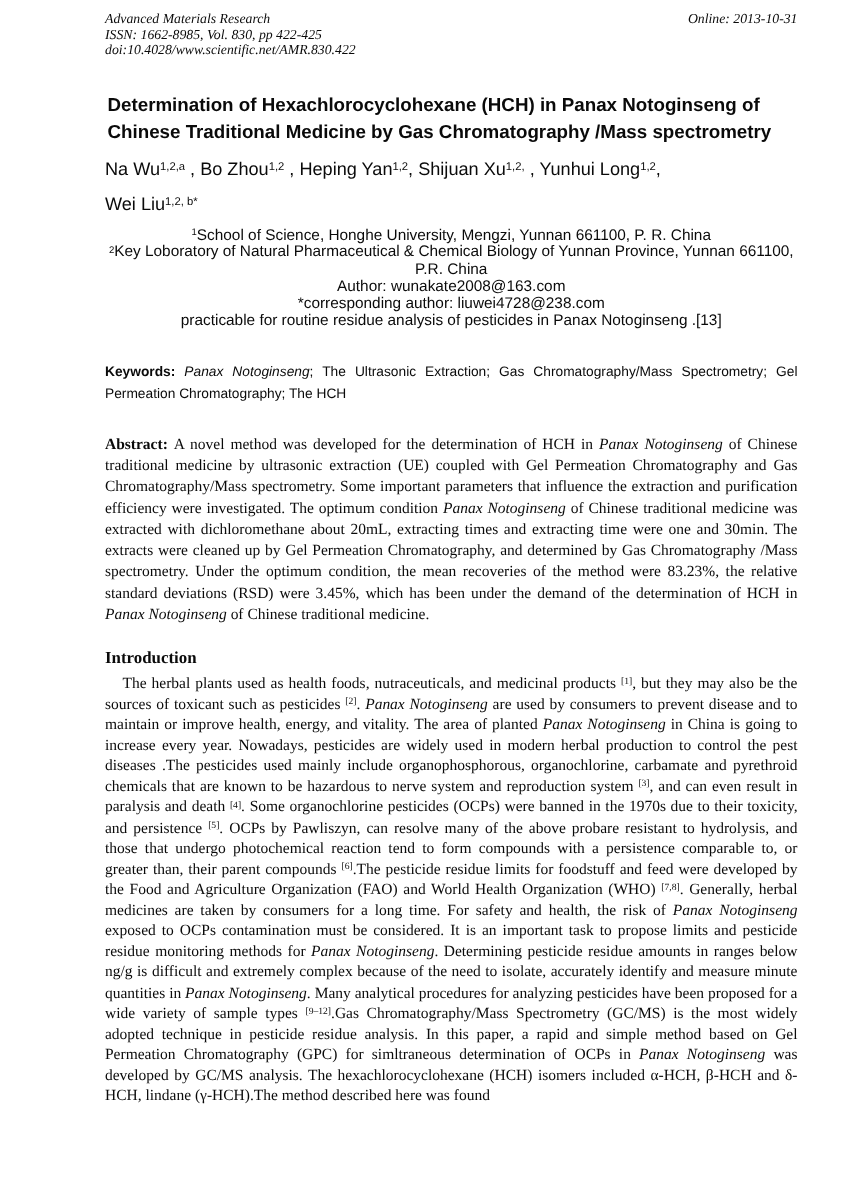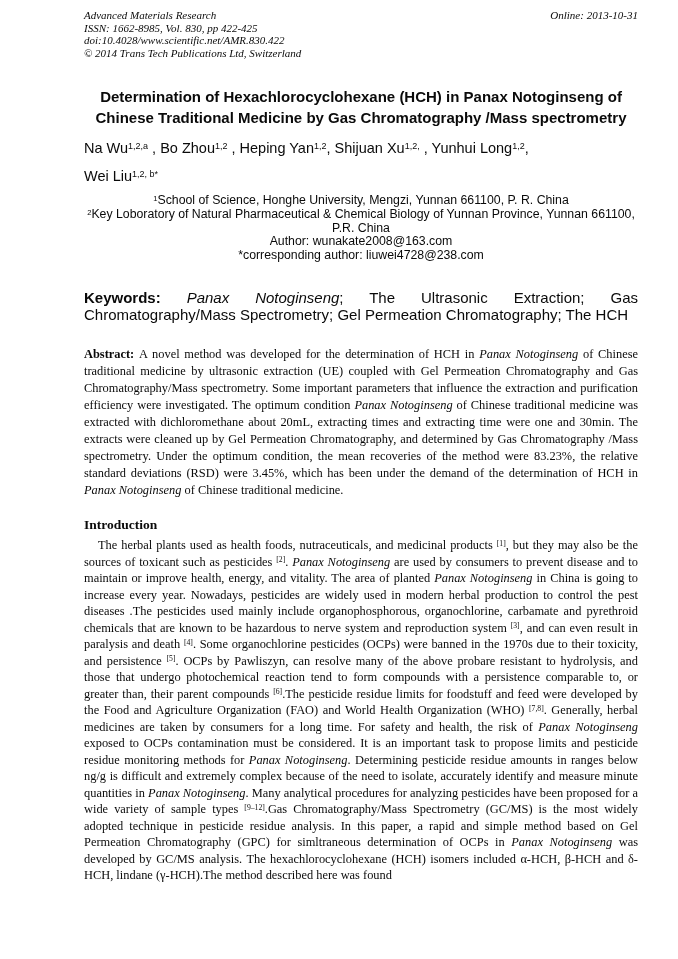--- a/index.html
+++ b/index.html
@@ -25,21 +25,21 @@
     line-height: 12.6px;
     font-family: "Liberation Serif", serif;
   }
   .doc-header .hline { white-space: nowrap; }
   
   .title {
     font-family: "Liberation Sans", sans-serif;
     font-weight: bold;
     font-size: 15px;
     line-height: 21px;
-    text-align: center;
+    text-align: left;
     margin: 27px 2px 6px 2px;
   }
   
   .authors {
     font-family: "Liberation Sans", sans-serif;
     font-size: 14.5px;
     line-height: 28px;
   }
   
   .affil {
@@ -54,21 +54,21 @@
     line-height: 0;
     position: relative;
     vertical-align: baseline;
     top: -0.45em;
   }
   em { font-style: italic; }
   strong { font-weight: bold; }
   
   .keywords {
     font-family: "Liberation Sans", sans-serif;
-    font-size: 15px;
+    font-size: 11px;
     line-height: 17px;
     text-align: justify;
     margin: 27px 0 0 0;
   }
   
   .abstract {
     font-family: "Liberation Serif", serif;
     font-size: 12.4px;
     line-height: 17px;
     text-align: justify;
@@ -93,35 +93,35 @@
 </head>
 <body>
 
 <div class="page">
 
   <header class="doc-header">
     <div class="header-left">
       <div class="hline">Advanced Materials Research</div>
       <div class="hline">ISSN: 1662-8985, Vol. 830, pp 422-425</div>
       <div class="hline">doi:10.4028/www.scientific.net/AMR.830.422</div>
-      <div class="hline">© 2014 Trans Tech Publications Ltd, Switzerland</div>
     </div>
     <div class="hline">Online: 2013-10-31</div>
   </header>
 
   <h1 class="title">Determination of Hexachlorocyclohexane (HCH) in Panax Notoginseng of Chinese Traditional Medicine by Gas Chromatography /Mass spectrometry</h1>
 
   <div class="authors"><span>Na Wu</span><sup>1,2,a</sup><span> , Bo Zhou</span><sup>1,2</sup><span> , Heping Yan</span><sup>1,2</sup><span>, Shijuan Xu</span><sup>1,2,</sup><span> , Yunhui Long</span><sup>1,2</sup><span>,</span></div>
   <div class="authors"><span>Wei Liu</span><sup>1,2, b*</sup></div>
 
   <div class="affil-block">
     <div class="affil"><sup>1</sup><span>School of Science, Honghe University, Mengzi, Yunnan 661100, P. R. China</span></div>
     <div class="affil"><sup>2</sup><span>Key Loboratory of Natural Pharmaceutical &amp; Chemical Biology of Yunnan Province, Yunnan 661100, P.R. China</span></div>
     <div class="affil"><span>Author: wunakate2008@163.com</span></div>
     <div class="affil"><span>*corresponding author: liuwei4728@238.com</span></div>
+    <div class="affil"><span>practicable for routine residue analysis of pesticides in Panax Notoginseng .[13]</span></div>
   </div>
 
   <p class="keywords"><strong>Keywords: </strong><em>Panax Notoginseng</em><span>; The Ultrasonic Extraction; Gas Chromatography/Mass Spectrometry; Gel Permeation Chromatography; The HCH</span></p>
 
   <p class="abstract"><strong>Abstract: </strong><span>A novel method was developed for the determination of HCH in </span><em>Panax Notoginseng</em><span> of Chinese traditional medicine by ultrasonic extraction (UE) coupled with Gel Permeation Chromatography and Gas Chromatography/Mass spectrometry. Some important parameters that influence the extraction and purification efficiency were investigated. The optimum condition </span><em>Panax Notoginseng</em><span> of Chinese traditional medicine was extracted with dichloromethane about 20mL, extracting times and extracting time were one and 30min. The extracts were cleaned up by Gel Permeation Chromatography, and determined by Gas Chromatography /Mass spectrometry. Under the optimum condition, the mean recoveries of the method were 83.23%, the relative standard deviations (RSD) were 3.45%, which has been under the demand of the determination of HCH in </span><em>Panax Notoginseng</em><span> of Chinese traditional medicine.</span></p>
 
   <h2 class="section-heading">Introduction</h2>
 
   <p class="body-par"><span>The herbal plants used as health foods, nutraceuticals, and medicinal products </span><sup>[1]</sup><span>, but they may also be the sources of toxicant such as pesticides </span><sup>[2]</sup><span>. </span><em>Panax Notoginseng</em><span> are used by consumers to prevent disease and to maintain or improve health, energy, and vitality. The area of planted </span><em>Panax Notoginseng</em><span> in China is going to increase every year. Nowadays, pesticides are widely used in modern herbal production to control the pest diseases .The pesticides used mainly include organophosphorous, organochlorine, carbamate and pyrethroid chemicals that are known to be hazardous to nerve system and reproduction system </span><sup>[3]</sup><span>, and can even result in paralysis and death </span><sup>[4]</sup><span>. Some organochlorine pesticides (OCPs) were banned in the 1970s due to their toxicity, and persistence </span><sup>[5]</sup><span>. OCPs by Pawliszyn, can resolve many of the above probare resistant to hydrolysis, and those that undergo photochemical reaction tend to form compounds with a persistence comparable to, or greater than, their parent compounds </span><sup>[6]</sup><span>.The pesticide residue limits for foodstuff and feed were developed by the Food and Agriculture Organization (FAO) and World Health Organization (WHO) </span><sup>[7,8]</sup><span>. Generally, herbal medicines are taken by consumers for a long time. For safety and health, the risk of </span><em>Panax Notoginseng</em><span> exposed to OCPs contamination must be considered. It is an important task to propose limits and pesticide residue monitoring methods for </span><em>Panax Notoginseng</em><span>. Determining pesticide residue amounts in ranges below ng/g is difficult and extremely complex because of the need to isolate, accurately identify and measure minute quantities in </span><em>Panax Notoginseng</em><span>. Many analytical procedures for analyzing pesticides have been proposed for a wide variety of sample types </span><sup>[9–12]</sup><span>.Gas Chromatography/Mass Spectrometry (GC/MS) is the most widely adopted technique in pesticide residue analysis. In this paper, a rapid and simple method based on Gel Permeation Chromatography (GPC) for simltraneous determination of OCPs in </span><em>Panax Notoginseng</em><span> was developed by GC/MS analysis. The hexachlorocyclohexane (HCH) isomers included α-HCH, β-HCH and δ-HCH, lindane (γ-HCH).The method described here was found</span></p>
 

